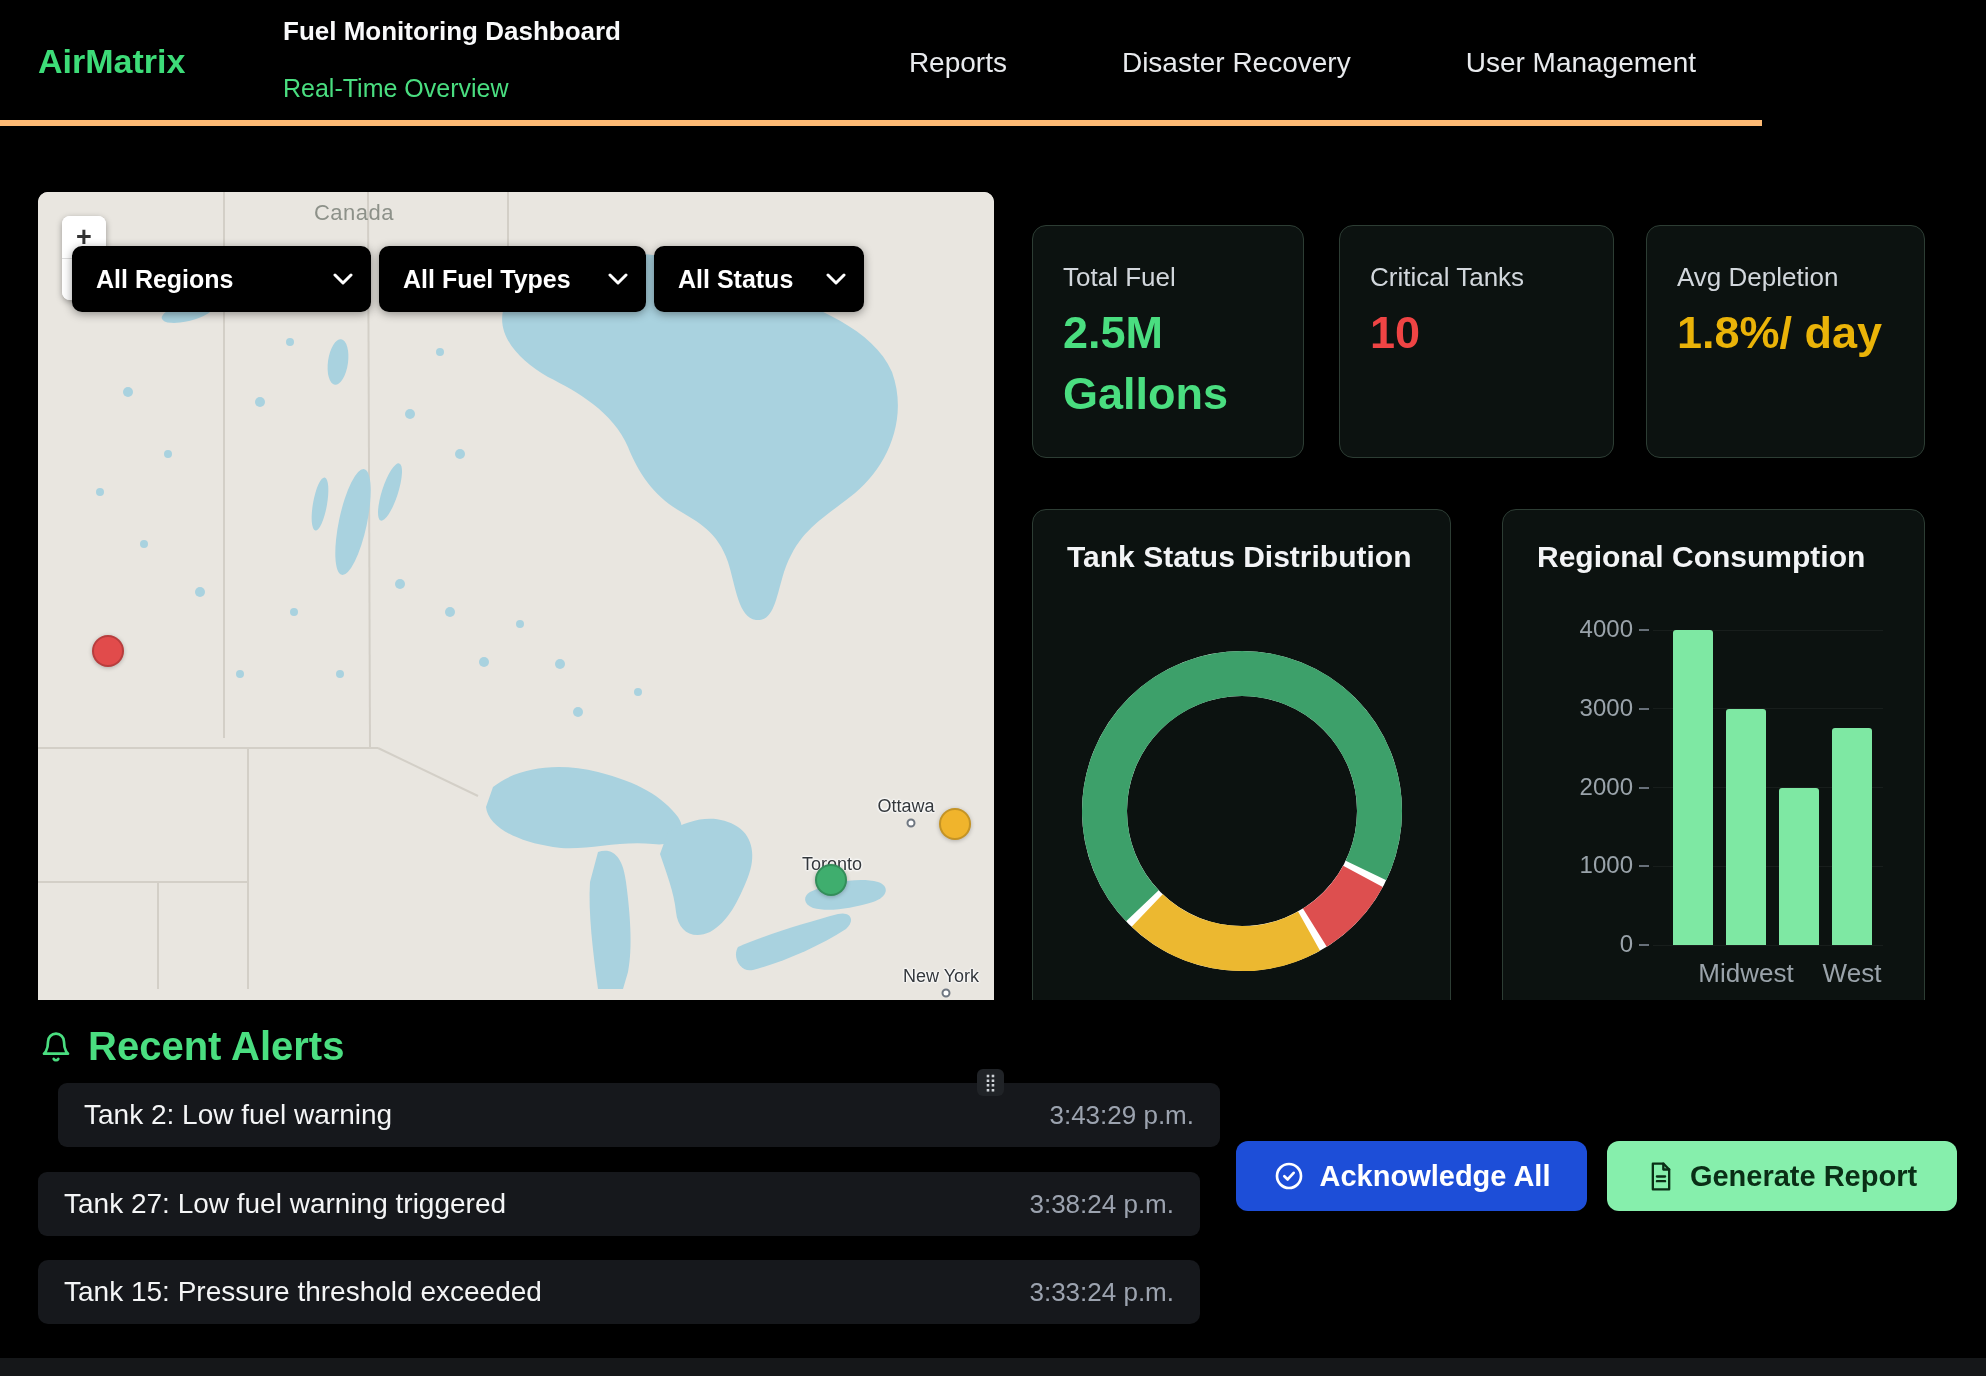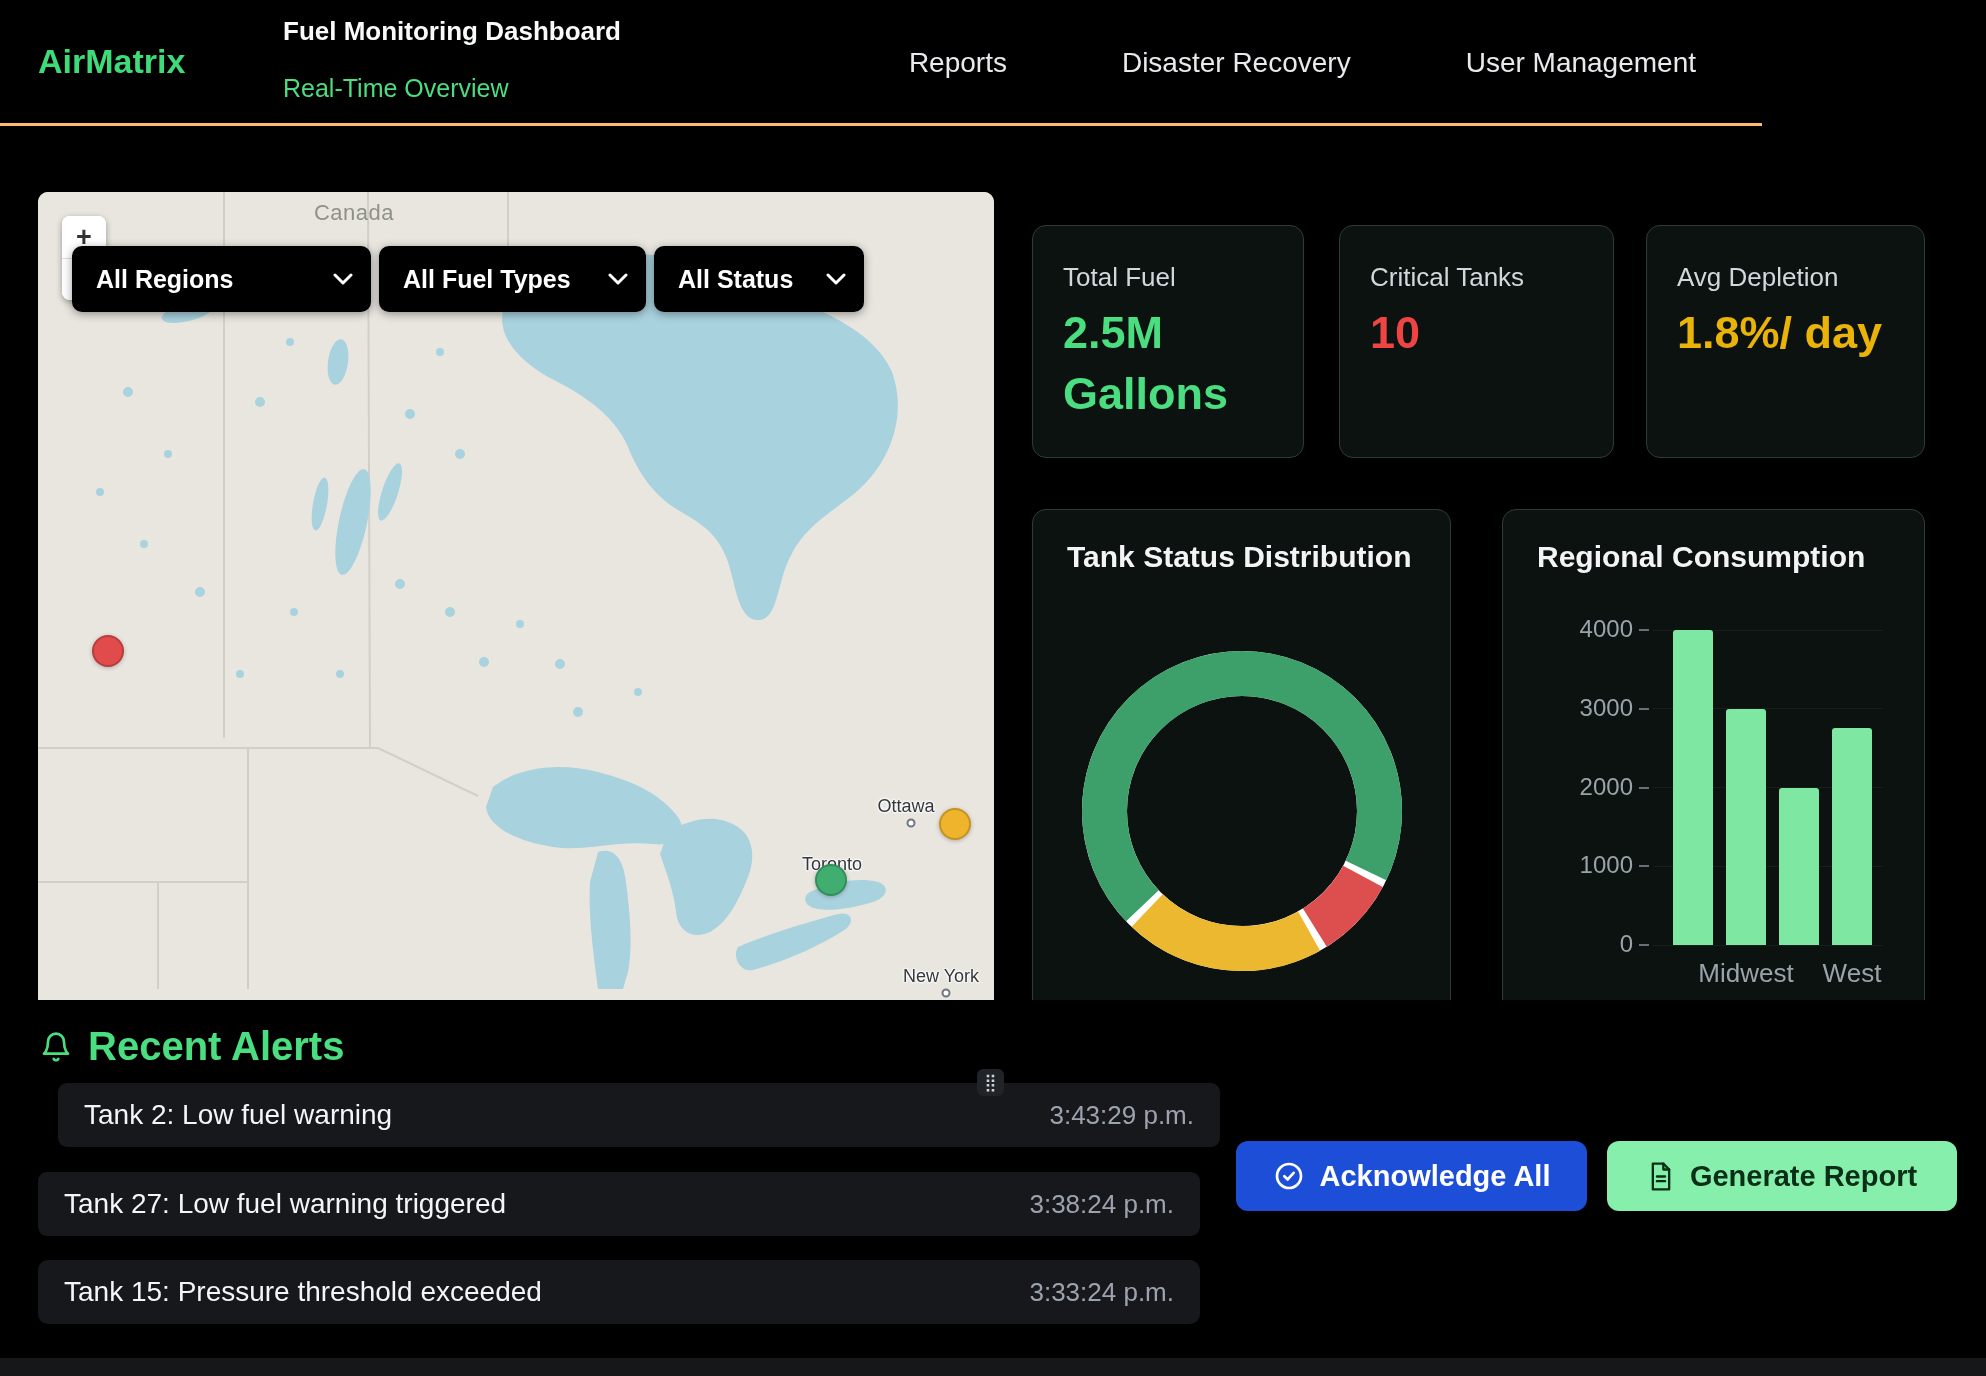--- a/index.html
+++ b/index.html
@@ -1,21 +1,21 @@
 <!DOCTYPE html>
 <html><head>
 <meta charset="utf-8">
 <style>
   * { box-sizing: border-box; margin: 0; padding: 0; }
   html, body { background: #000; }
   body { font-family: "Liberation Sans", "DejaVu Sans", sans-serif; }
   .page { position: relative; width: 1986px; height: 1376px; background: #000; overflow: hidden; }
 
   
-  .header { position: absolute; left: 0; top: 0; width: 1762px; height: 126px; background: #000; border-bottom: 3px solid #fdba74; }
+  .header { position: absolute; left: 0; top: 0; width: 1762px; height: 126px; background: #000; border-bottom: 6px solid #fdba74; }
   .brand { position: absolute; left: 38px; top: 42px; font-size: 34px; font-weight: 700; color: #3ddc78; cursor: pointer; }
   .page-title { position: absolute; left: 283px; top: 16px; font-size: 26px; font-weight: 700; color: #f9fafb; }
   .page-subtitle { position: absolute; left: 283px; top: 74px; font-size: 25px; font-weight: 500; color: #4ade80; }
   .nav { position: absolute; right: 66px; top: 0; height: 126px; display: flex; align-items: center; gap: 115px; }
   .nav a { color: #e8eaed; font-size: 28px; text-decoration: none; cursor: pointer; white-space: nowrap; }
 
   
   .map-wrap { position: absolute; left: 38px; top: 192px; width: 956px; height: 892px; }
   .map-canvas { position: absolute; inset: 0; border-radius: 10px; overflow: hidden; background: #e9e6e0; cursor: grab; }
   .country-label { position: absolute; left: 316px; top: 8px; transform: translateX(-50%); font-size: 22px; color: #8d9189; letter-spacing: 0.5px; }

